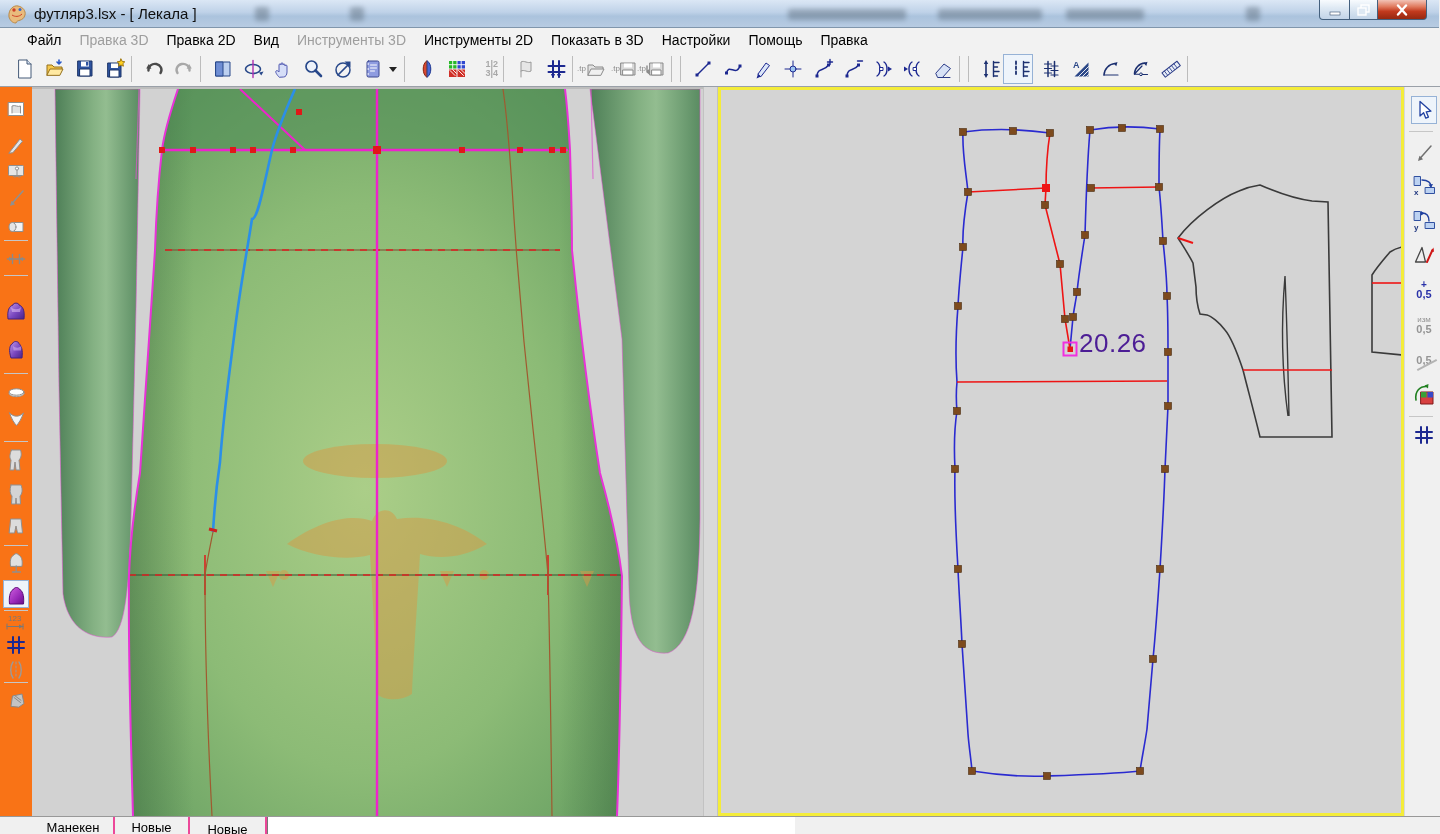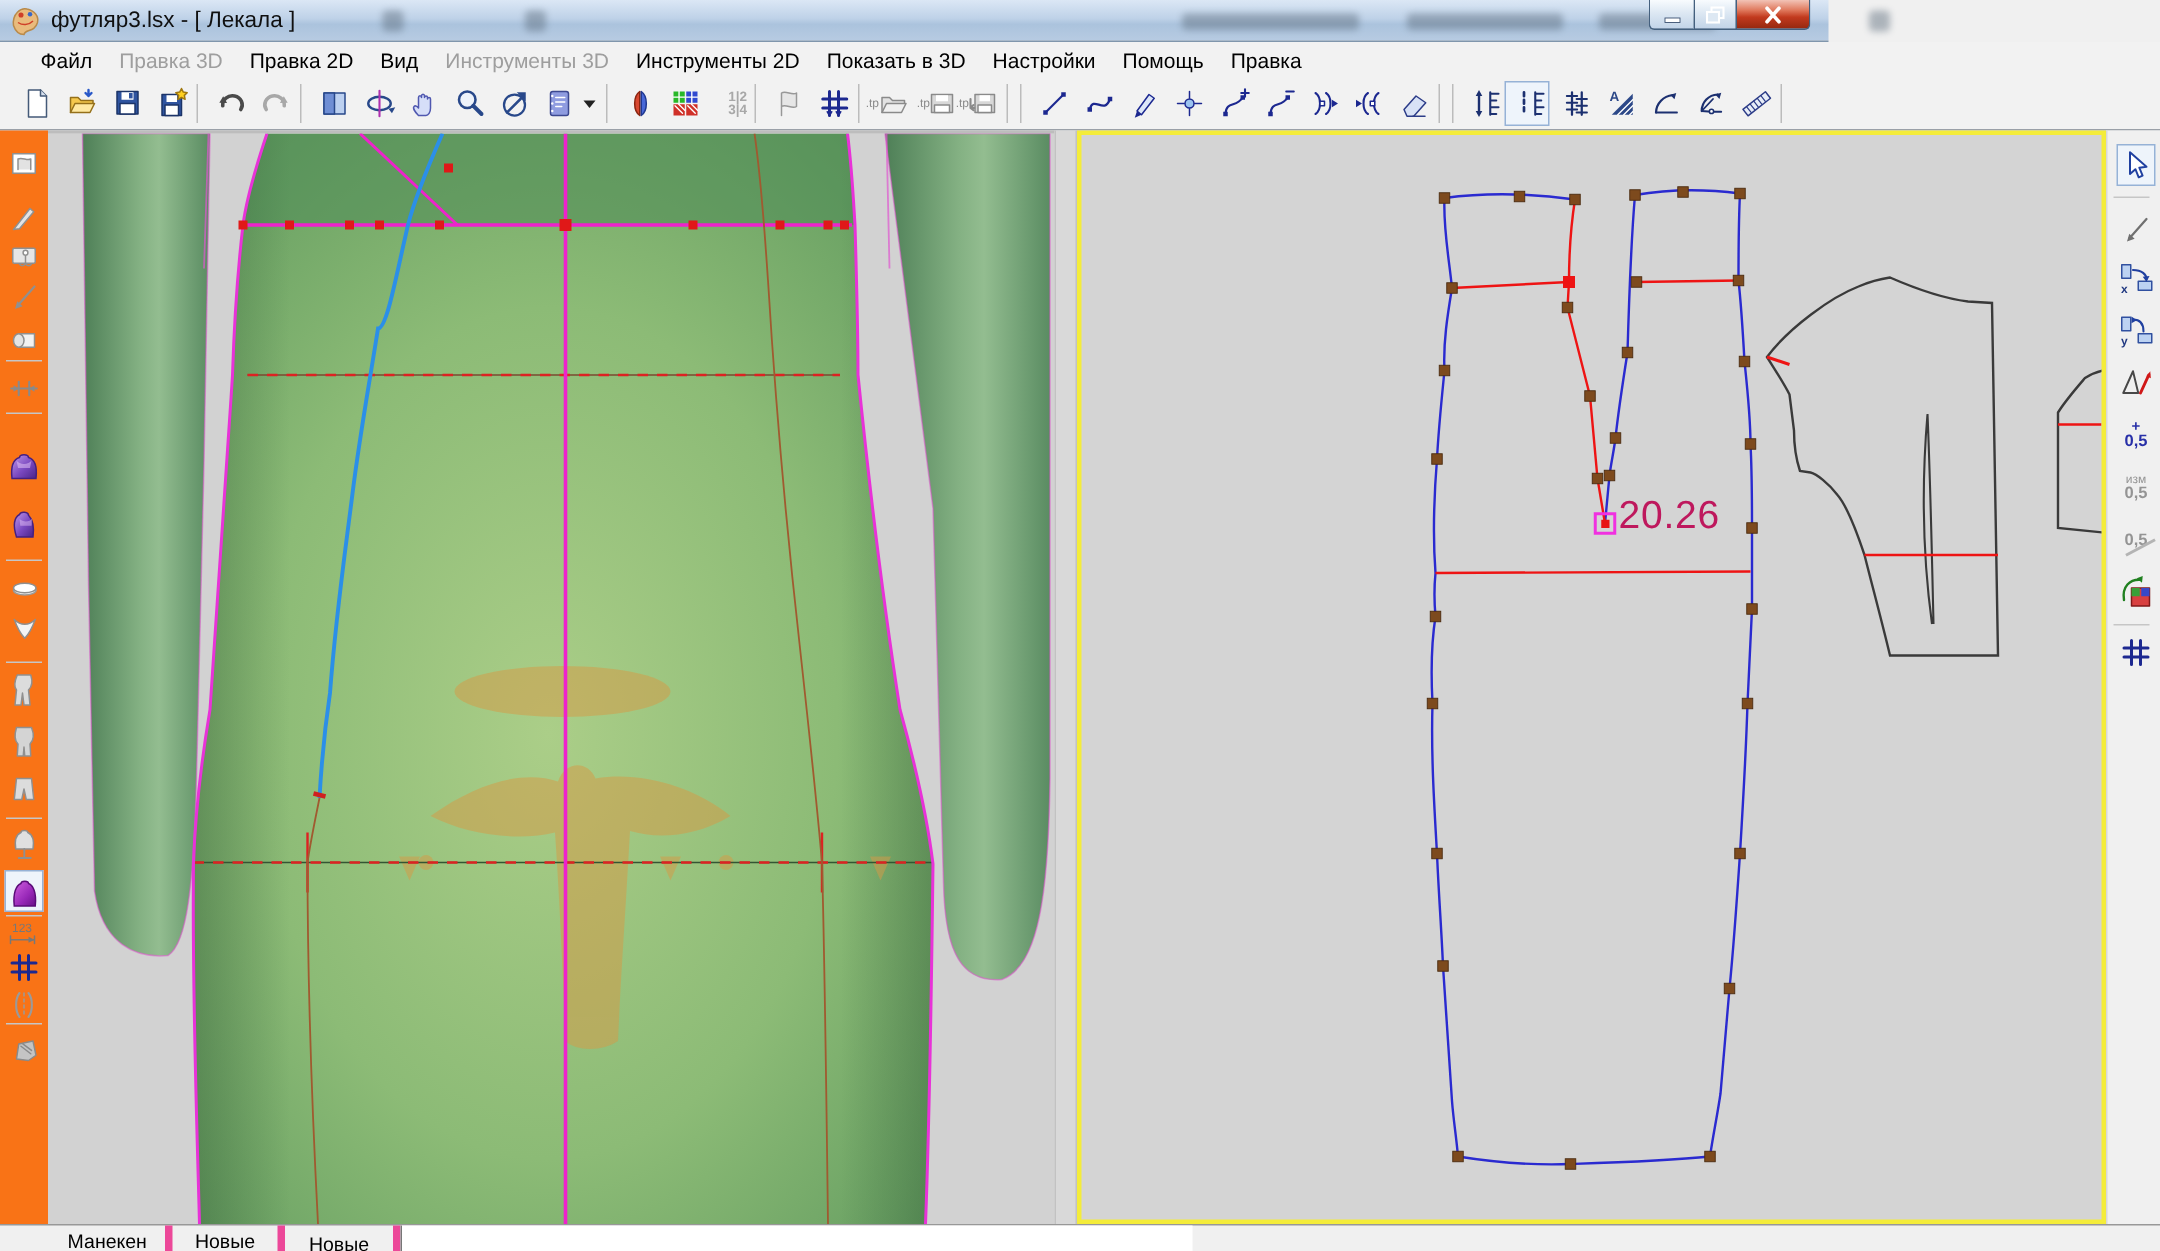--- a/index.html
+++ b/index.html
@@ -2,21 +2,21 @@
 <html><head>
 <meta charset="utf-8">
 <style>
   html,body{margin:0;padding:0}
   body{width:1440px;height:834px;overflow:hidden;position:relative;
        font-family:"Liberation Sans",sans-serif;background:#f0f0f0;font-size:13px}
   svg{display:block}
   .ic{fill:none;stroke-linecap:round;stroke-linejoin:round}
 
   
-  .titlebar{position:absolute;left:0;top:0;width:1219px;height:28px;
+  .titlebar{position:absolute;left:0;top:0;width:1439px;height:28px;
     background:linear-gradient(#dbe7f5,#bfd2e8 45%,#abc3dd 60%,#b7cbe2);
     border-bottom:1px solid #8096ac;box-sizing:border-box}
   .app-icon{position:absolute;left:6px;top:3px}
   .title-text{position:absolute;left:34px;top:5px;font-size:15px;color:#101010;white-space:pre}
   .ghost{position:absolute;filter:blur(2.5px);opacity:.45;background:#5a6a7a;border-radius:3px}
   .win-btns{position:absolute;right:12px;top:0;display:flex}
   .win-btn{height:20px;border:1px solid #44607e;border-top:none;box-sizing:border-box;
     display:flex;align-items:center;justify-content:center}
   .win-min{width:31px;border-radius:0 0 0 4px;background:linear-gradient(#f8fbfe,#dde8f3 45%,#c2d4e8)}
   .win-restore{width:28px;border-left:none;background:linear-gradient(#f8fbfe,#dde8f3 45%,#c2d4e8)}
@@ -61,28 +61,28 @@
   .slashed .slash{position:absolute;left:0;top:9px;width:22px;height:2px;background:#b4b4b4;
     transform:rotate(-28deg)}
 
   .viewport3d{position:absolute;left:32px;top:0;width:671px;height:729px;background:#d2d2d2;
     border-top:2px solid #bdbdbd;box-sizing:border-box}
   .splitter{position:absolute;left:703px;top:0;width:15px;height:729px;background:#d9d9d9;
     border-left:1px solid #c2c2c2;border-right:1px solid #c2c2c2;box-sizing:border-box}
   .panel2d{position:absolute;left:718px;top:0;width:686px;height:729px;background:#f4ec3a;
     padding:3px;box-sizing:border-box}
   .canvas2d{position:relative;width:680px;height:723px;background:#d4d4d4}
-  .measure-label{position:absolute;left:358px;top:238px;font-size:26px;color:#be185d;
+  .measure-label{position:absolute;left:358px;top:238px;font-size:26px;color:#4c1d95;
     letter-spacing:.5px}
 
   
   .tabbar{position:absolute;left:0;top:816px;width:1440px;height:18px;background:#f0f0f0;
     border-top:1px solid #989898;box-sizing:border-box}
   .tab{position:absolute;top:0;height:18px;text-align:center;font-size:13px;color:#000;
-    padding-top:3px;box-sizing:border-box;border-right:5px solid #ec4899}
+    padding-top:3px;box-sizing:border-box;border-right:2px solid #ec4899}
   .tab.pressed{padding-top:5px}
   .tab-rest{position:absolute;left:267px;top:0;width:528px;height:17px;background:#fff;
     border-left:1px solid #777;box-sizing:border-box}
 </style>
 </head>
 <body>
 
 <div class="titlebar">
   <svg class="app-icon" width="22" height="22" viewBox="0 0 22 22">
     <path fill="#e9bb7d" stroke="#b98a4a" d="M3 14C2 6 8 2 12 3c5 1 8 5 7 9-2 7-8 4-9 8-4 0-6-3-7-6z"></path>

